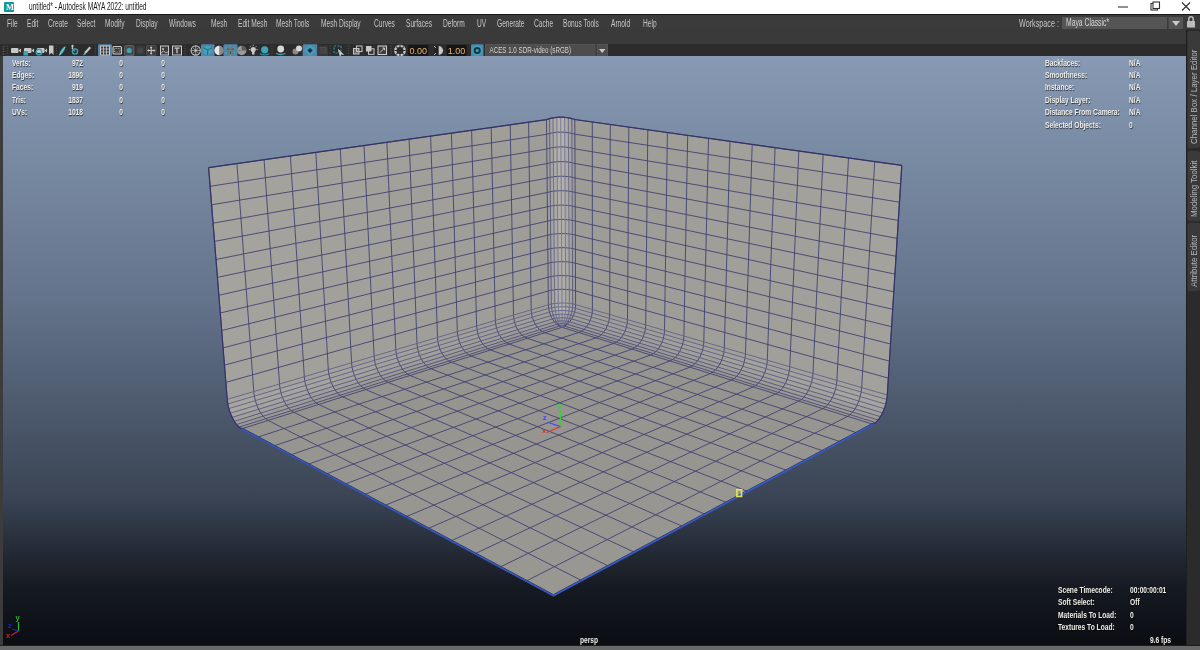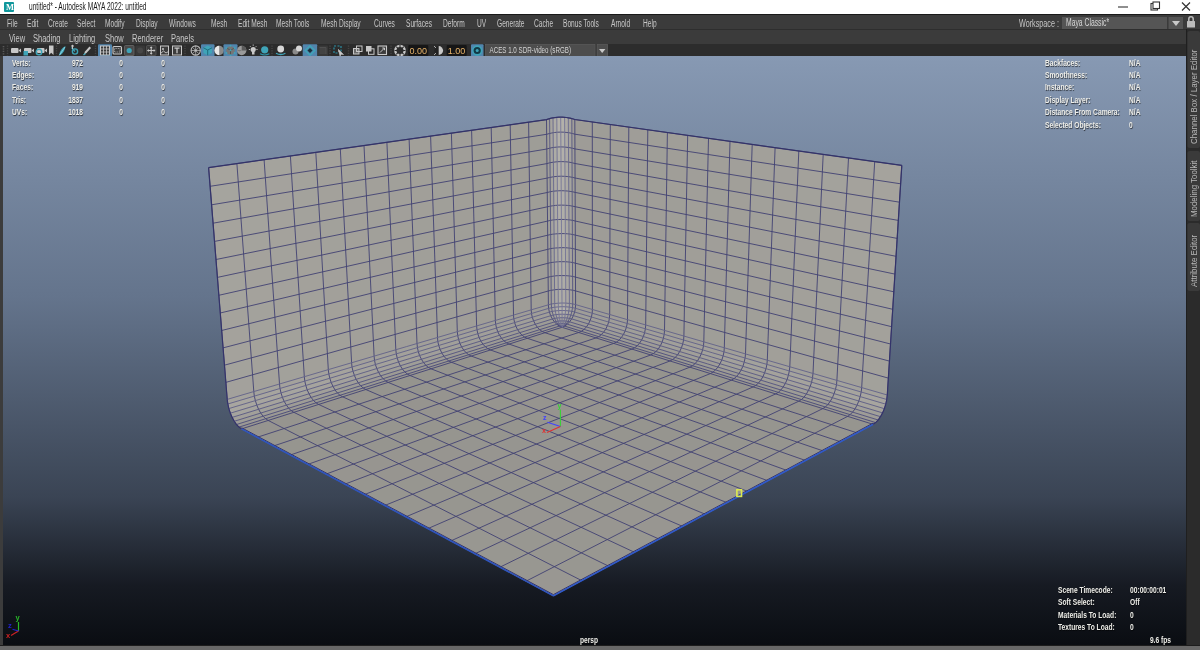--- a/index.html
+++ b/index.html
@@ -67,28 +67,20 @@
 <span class="m" style="left:643px">Help</span>
 <span class="m" id="wslabel" style="left:1019px">Workspace :</span>
       <div id="wsbox">
         <span>Maya Classic*</span>
       </div>
       <div id="wsarrow"></div>
       <svg width="14" height="15" viewBox="0 0 14 15" style="position:absolute;left:1184px;top:0">
         <rect x="3" y="6" width="8" height="6.5" rx="0.5" fill="#bdbdbd"></rect>
         <path d="M4.8,6 L4.8,4 A2.2,2.2 0 0 1 9.2,4 L9.2,6" stroke="#bdbdbd" stroke-width="1.5" fill="none"></path>
       </svg>
-</div>
-<div id="panelmenu">
-<span class="m pm" style="left:9px">View</span>
-<span class="m pm" style="left:33px">Shading</span>
-<span class="m pm" style="left:69px">Lighting</span>
-<span class="m pm" style="left:105px">Show</span>
-<span class="m pm" style="left:132px">Renderer</span>
-<span class="m pm" style="left:171px">Panels</span>
 </div>
 <svg id="tbsvg" width="1200" height="13" viewBox="0 0 1200 13" style="position:absolute;left:0;top:44px">
 <rect width="1200" height="13" fill="#2c2c2c"></rect>
 <path d="M3.5,2 L3.5,11" stroke="#5a5a5a" stroke-width="1.6" stroke-dasharray="1.2,1.2"></path>
 <path d="M7.5,1.5 L7.5,11.5" stroke="#454545" stroke-width="1.4" stroke-dasharray="1.2,1.2"></path>
 <path d="M56.5,1.5 L56.5,11.5" stroke="#454545" stroke-width="1.4" stroke-dasharray="1.2,1.2"></path>
 <path d="M95.5,1.5 L95.5,11.5" stroke="#454545" stroke-width="1.4" stroke-dasharray="1.2,1.2"></path>
 <path d="M185,1.5 L185,11.5" stroke="#454545" stroke-width="1.4" stroke-dasharray="1.2,1.2"></path>
 <path d="M272,1.5 L272,11.5" stroke="#454545" stroke-width="1.4" stroke-dasharray="1.2,1.2"></path>
 <path d="M330,1.5 L330,11.5" stroke="#454545" stroke-width="1.4" stroke-dasharray="1.2,1.2"></path>

